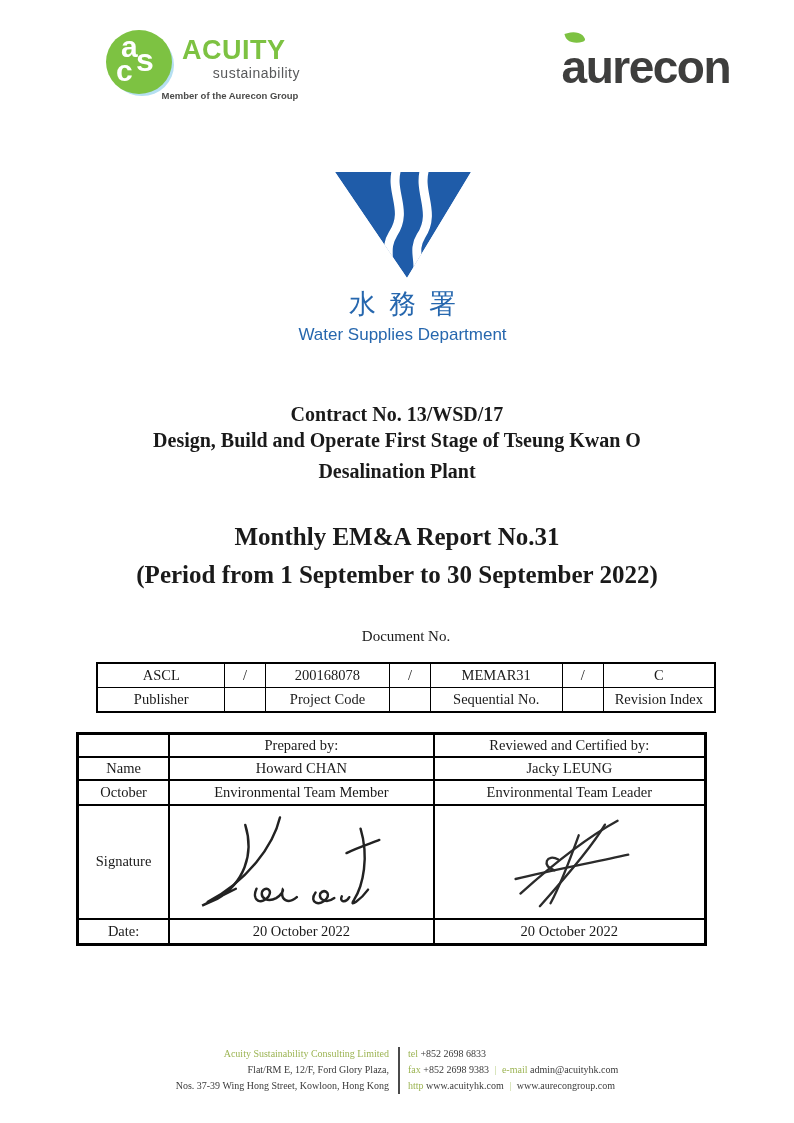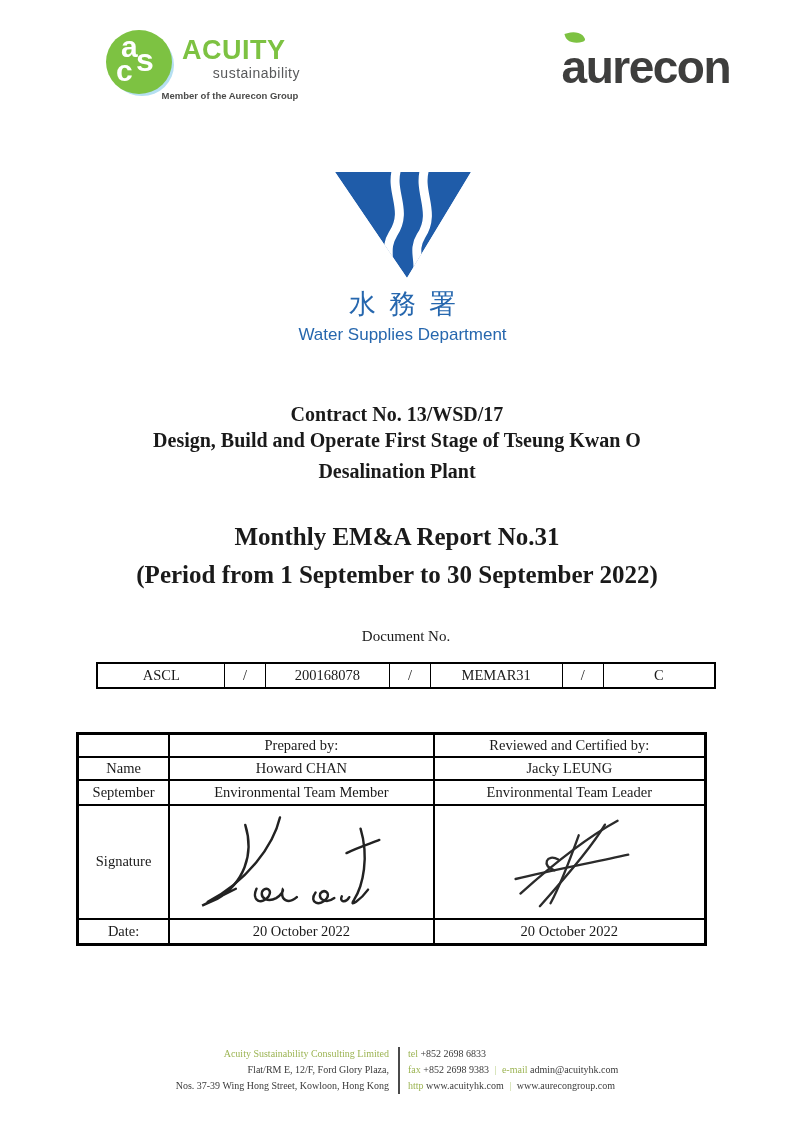--- a/index.html
+++ b/index.html
@@ -153,20 +153,29 @@
       <tbody>
           <tr>
         <td>ASCL</td>
         <td>/</td>
         <td>200168078</td>
         <td>/</td>
         <td>MEMAR31</td>
         <td>/</td>
         <td>C</td>
       </tr>
+      <tr>
+        <td>Publisher</td>
+        <td></td>
+        <td>Project Code</td>
+        <td></td>
+        <td>Sequential No.</td>
+        <td></td>
+        <td>Revision Index</td>
+      </tr>
     </tbody>
       </table>
   </div>
 
   <table class="sig-table">
     <colgroup>
       <col style="width:14.6%">
         <col style="width:42.1%">
         <col style="width:43.3%">
     </colgroup>
@@ -175,21 +184,21 @@
       <td></td>
       <td>Prepared by:</td>
       <td>Reviewed and Certified by:</td>
     </tr>
     <tr class="row-name">
       <td>Name</td>
       <td>Howard CHAN</td>
       <td>Jacky LEUNG</td>
     </tr>
     <tr class="row-pos">
-      <td>September</td>
+      <td>October</td>
       <td>Environmental Team Member</td>
       <td>Environmental Team Leader</td>
     </tr>
     <tr class="row-sig">
       <td>Signature</td>
       <td>
         <svg class="sig-svg" width="225" height="112" viewBox="0 0 240 115" fill="none" stroke="#222222" stroke-width="2.6" stroke-linecap="round">
           <path d="M97,10 C90,40 62,78 20,100"></path>
           <path d="M60,18 C70,50 58,80 30,97 L14,104 L50,86"></path>
           <path d="M72,86 C66,99 78,104 85,94 C89,87 82,83 78,89 C76,96 84,101 93,96 C98,93 101,88 100,87 C97,98 106,103 115,95"></path>

